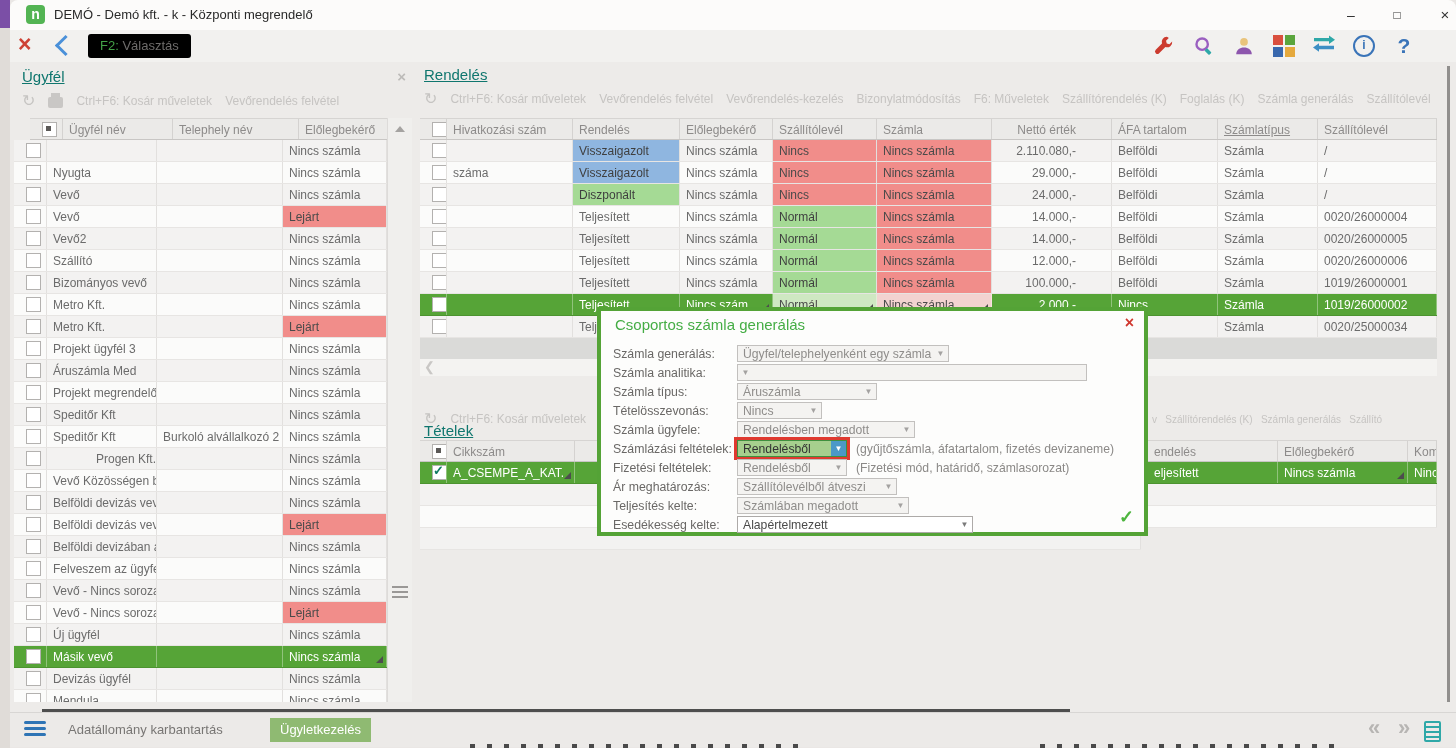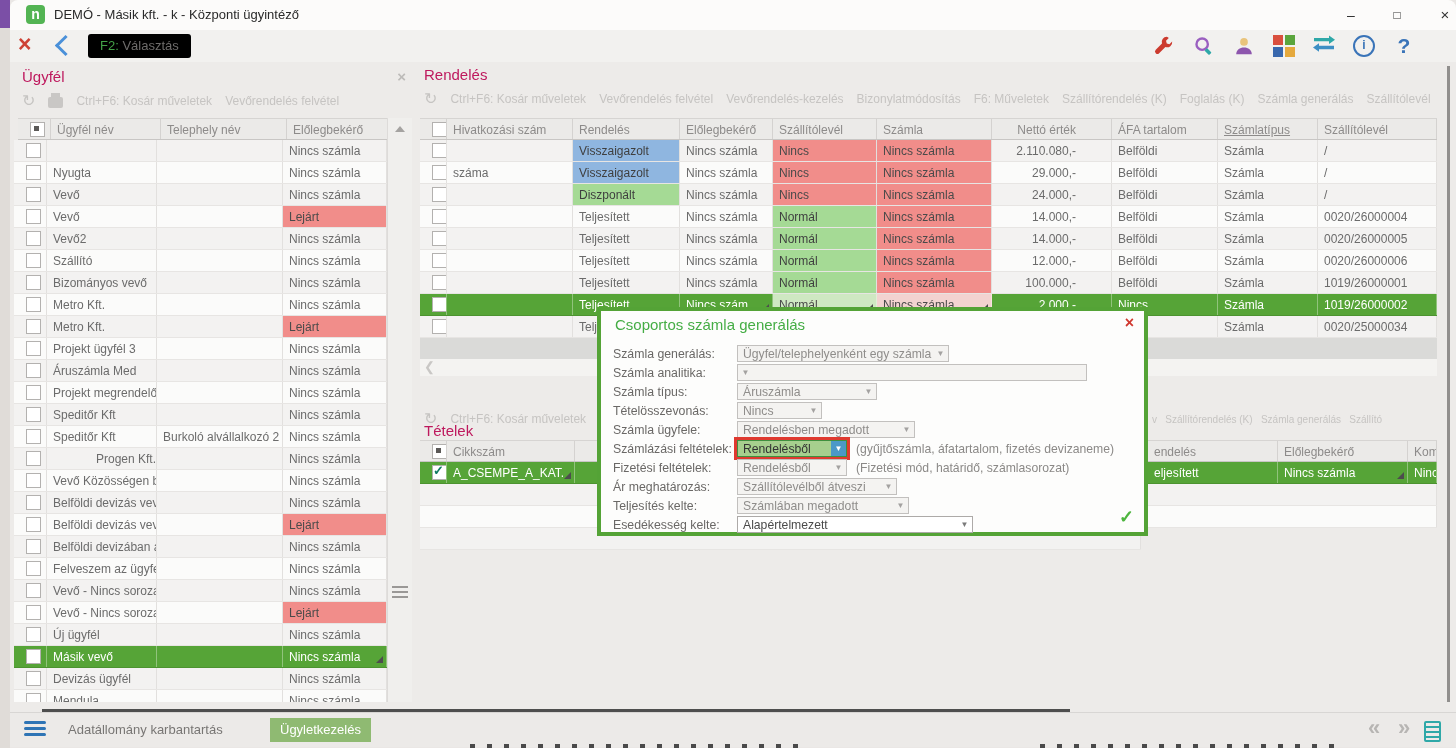--- a/index.html
+++ b/index.html
@@ -23,21 +23,21 @@
   .tb-icons{position:absolute;right:40px;top:2px;height:28px;display:flex;gap:16px;align-items:center;}
   .ic{width:24px;height:24px;display:flex;align-items:center;justify-content:center;}
   .ic-squares{display:grid;grid-template-columns:10px 10px;grid-template-rows:10px 10px;gap:2px;}
   .ic-squares i{display:block;}
   .ic-info{width:18px;height:18px;border:2px solid #3a74b8;border-radius:50%;color:#3a74b8;font-weight:bold;font-size:12px;text-align:center;line-height:17px;font-style:normal;}
   .ic-q{color:#3a74b8;font-weight:bold;font-size:21px;}
   
   .content{left:10px;top:62px;width:1446px;height:650px;background:#edebe9;}
   .vrail{left:1447px;top:66px;width:3px;height:636px;background:#918f8d;}
   .panel{position:absolute;overflow:hidden;}
-  .ptitle{position:absolute;font-size:15px;color:#be185d;}
+  .ptitle{position:absolute;font-size:15px;color:#0f766e;text-decoration:underline;}
   .pclose{position:absolute;font-size:15px;color:#bdbbb9;font-weight:bold;}
   .ptools{position:absolute;font-size:12px;color:#c6c4c2;white-space:nowrap;display:flex;gap:13px;align-items:center;}
   .ric{color:#c6c4c2;font-size:16px;line-height:14px;}
   .printer{width:15px;height:11px;background:#c9c7c5;border-radius:2px;position:relative;margin-top:2px;}
   .printer::before{content:"";position:absolute;left:3px;top:-4px;width:9px;height:4px;background:#c9c7c5;}
   
   .gh,.gr{display:flex;height:22px;box-sizing:border-box;}
   .gh{background:#ebeae8;border-top:1px solid #d6d4d2;border-bottom:1px solid #c8c6c4;color:#8d8b8a;}
   .gr{background:#fbfbfa;border-bottom:1px solid #e7e5e3;}
   .gr.alt{background:#f3f2f1;}
@@ -100,21 +100,21 @@
 </head>
 <body>
 
 <div id="stage">
 
   <div class="a bg-purple"></div>
   <div class="a edge-left"></div>
 
   <div class="a titlebar">
     <span class="logo">n</span>
-    <span class="wtitle">DEMÓ - Másik kft. - k - Központi ügyintéző</span>
+    <span class="wtitle">DEMÓ - Demó kft. - k - Központi megrendelő</span>
     <span class="winbtn min">–</span>
     <span class="winbtn max">□</span>
     <span class="winbtn cls">×</span>
   </div>
 
   <div class="a toolbar">
     <span class="tb-close">×</span>
     <span class="tb-back"></span>
     <span class="f2chip"><b>F2:</b><span> Választás</span></span>
     <div class="tb-icons">
@@ -161,21 +161,21 @@
 
   <div class="panel" style="left:14px;top:64px;width:398px;height:638px;">
     <span class="ptitle" style="left:8px;top:4px;">Ügyfél</span>
     <span class="pclose" style="right:6px;top:4px;">×</span>
     <div class="ptools" style="left:8px;top:30px;">
       <span class="ric">↻</span>
       <span class="printer"></span>
       <span>Ctrl+F6: Kosár műveletek</span>
       <span>Vevőrendelés felvétel</span>
     </div>
-    <div id="cust-head" class="a" style="left:4px;top:54px;width:373px;">
+    <div id="cust-head" class="a" style="left:16px;top:54px;width:373px;">
         <div class="gh">
           <div class="c" style="width: 33px; flex: 0 0 auto; padding-top: 0px;"><span class="cb filled"></span></div>
           <div class="c" style="width: 110px; flex: 0 0 auto;">Ügyfél név</div>
           <div class="c" style="width: 126px; flex: 0 0 auto;">Telephely név</div>
           <div class="c" style="width: 104px; flex: 0 0 auto;">Előlegbekérő</div>
         </div>
       </div>
     <div id="cust-rows" class="a" style="left:0;top:76px;width:373px;height:562px;overflow:hidden;">
         <div class="gr alt">
           <div class="c" style="width: 33px; flex: 0 0 auto; padding-top: 0px;"><span class="cb"></span></div>

